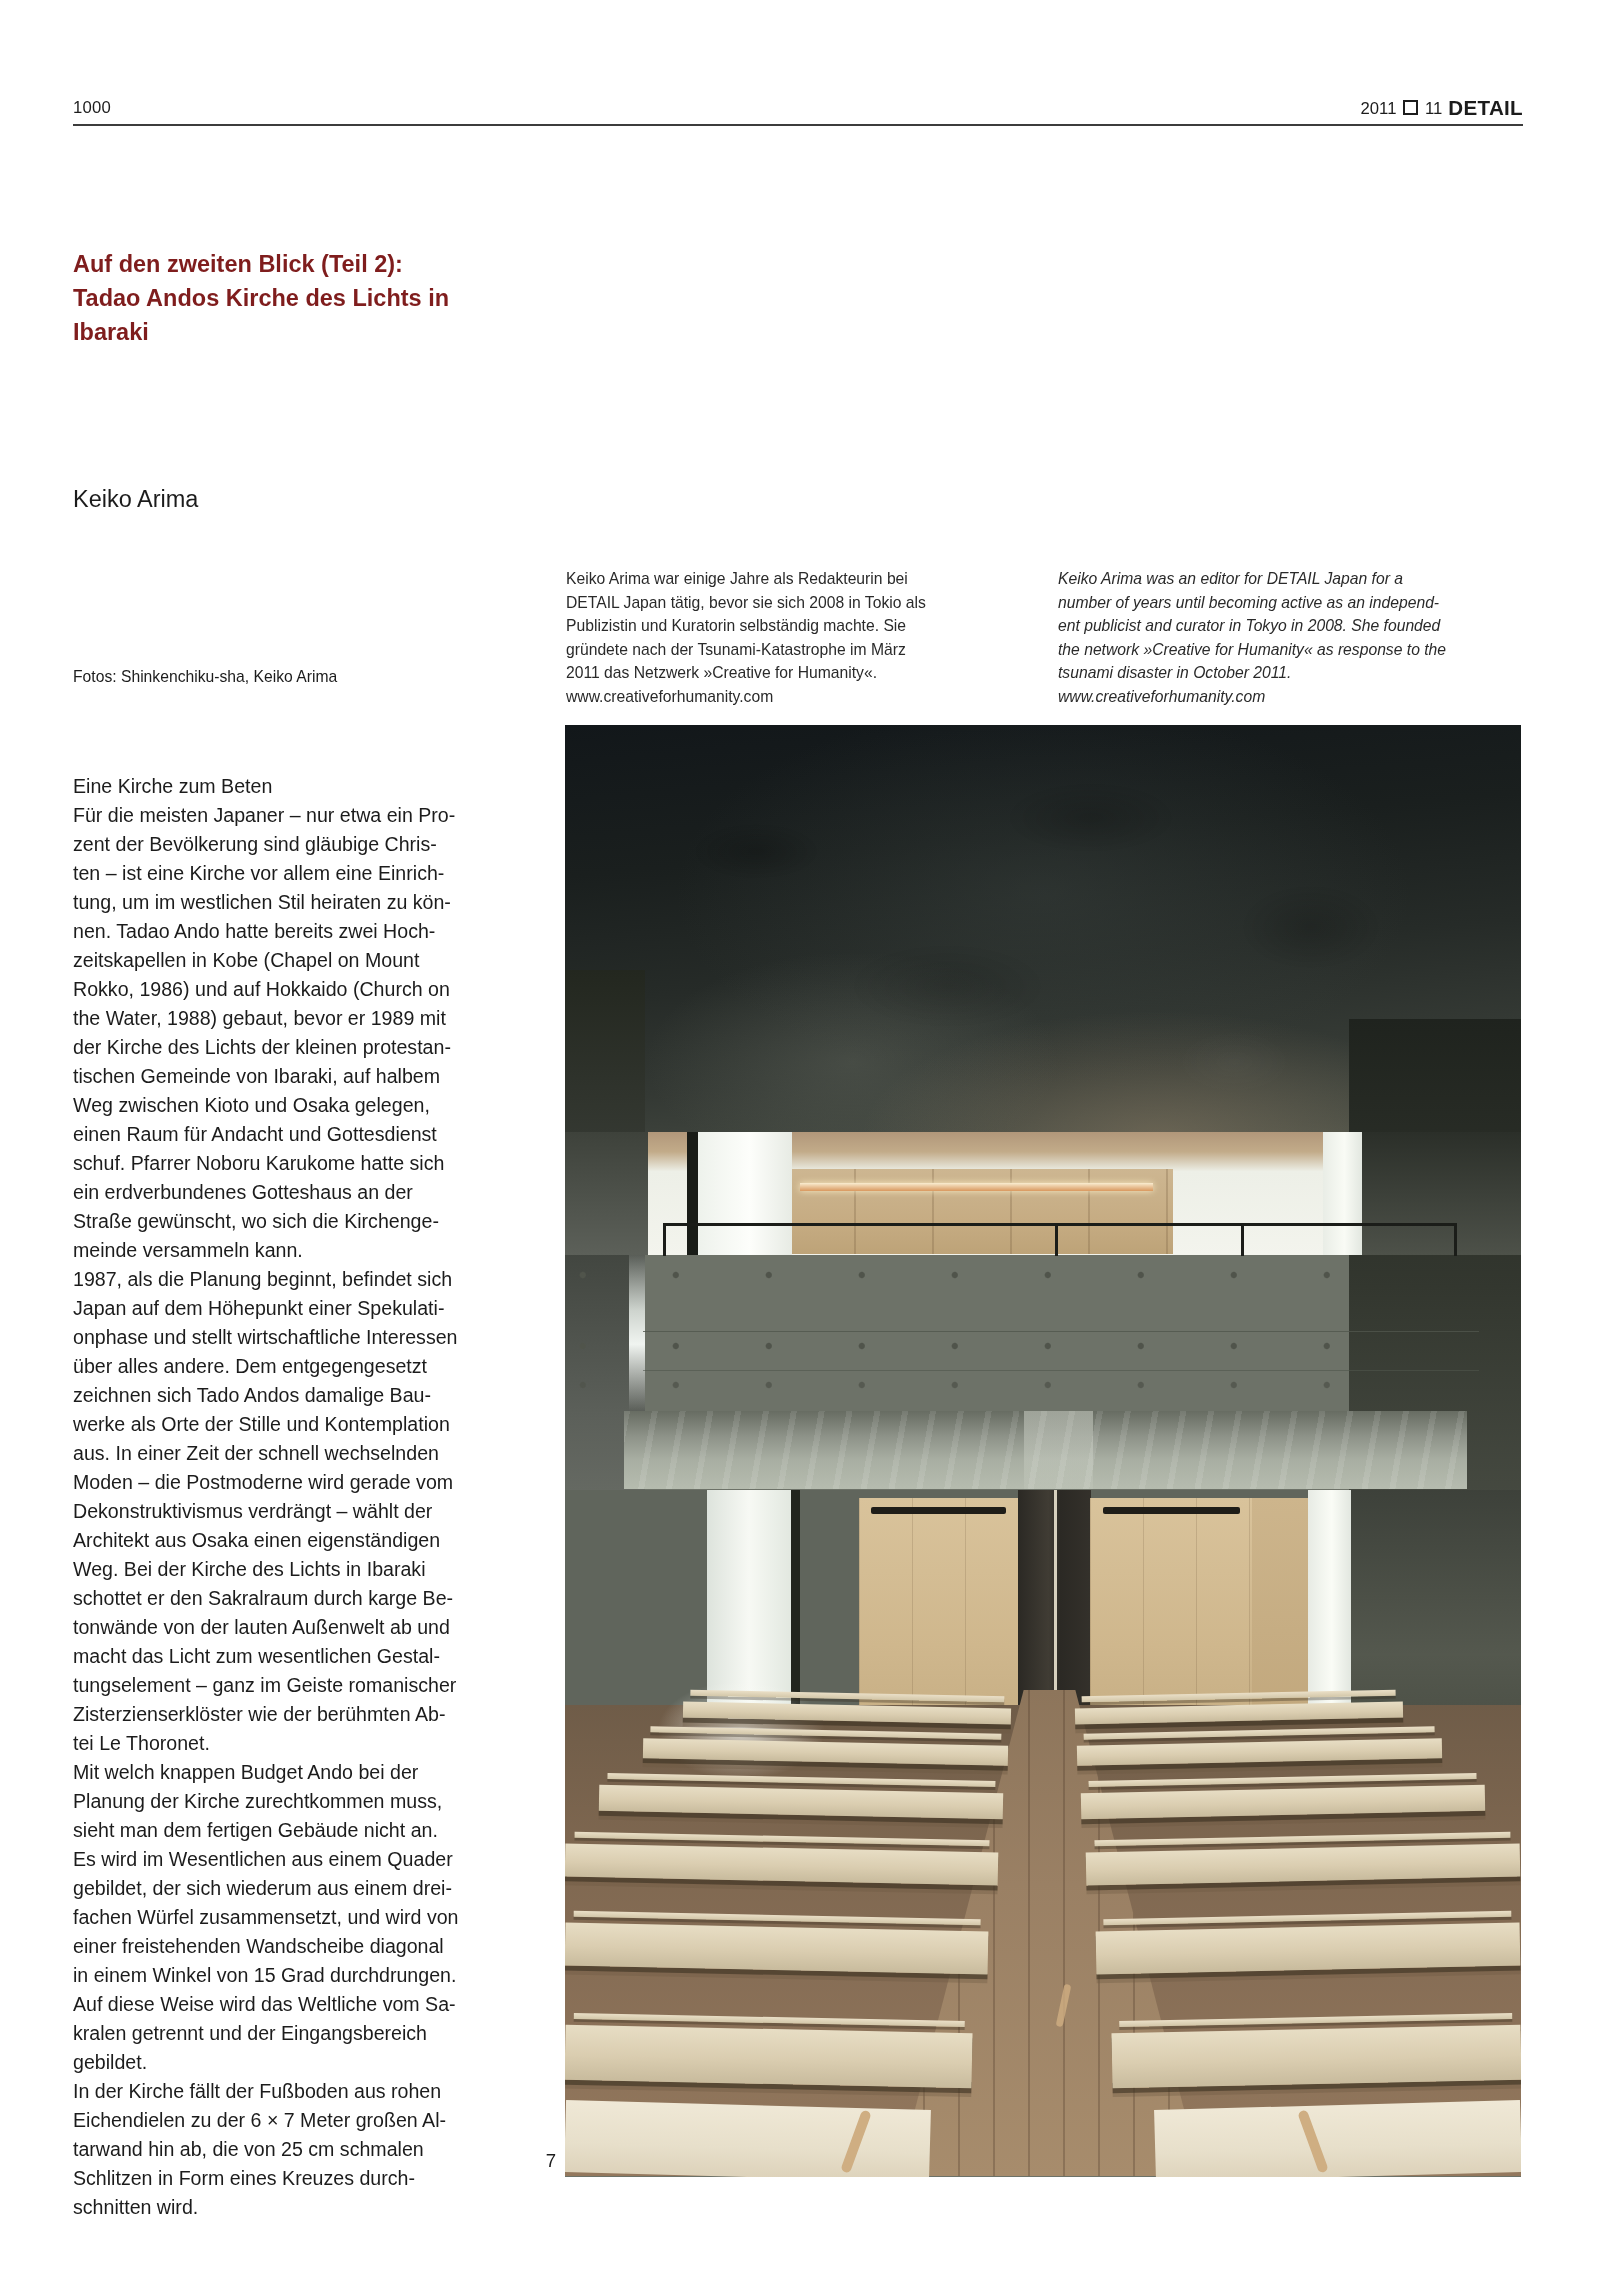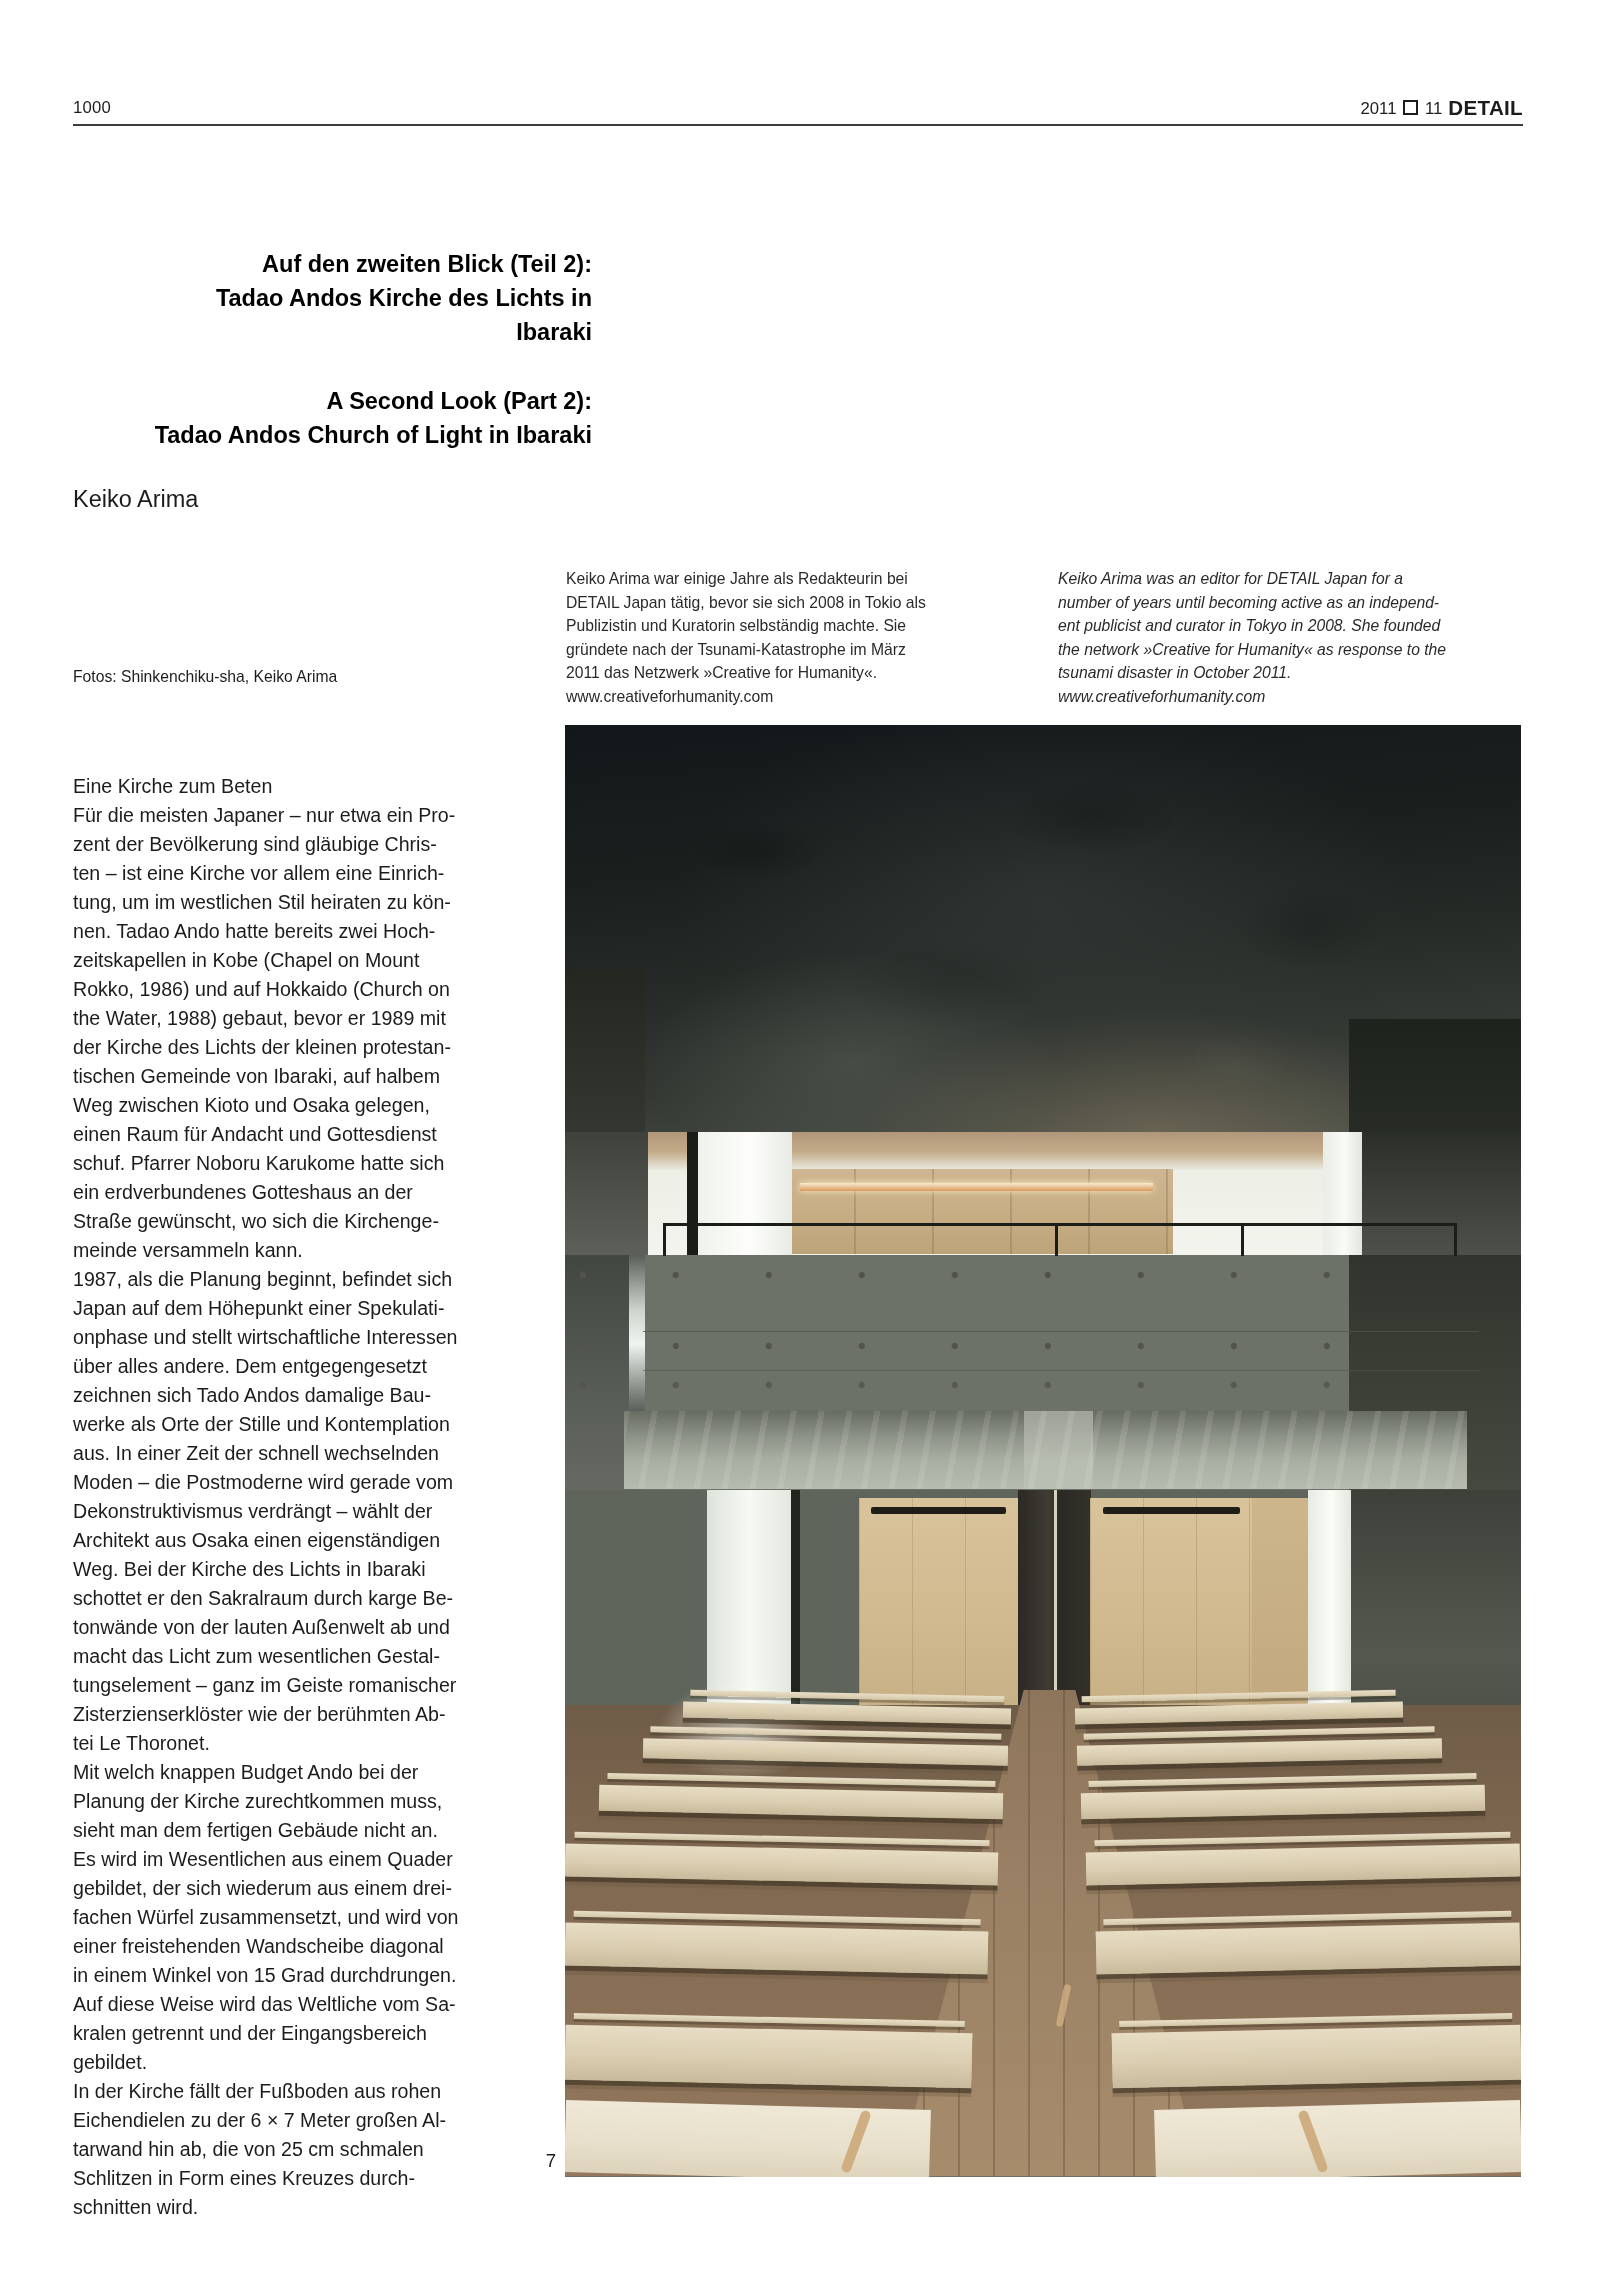--- a/index.html
+++ b/index.html
@@ -11,21 +11,21 @@
   .pre{white-space:pre-line;}
 
   
   .folio{position:absolute;left:73px;top:98px;font-size:16.7px;letter-spacing:0.2px;}
   .hdr-wrap{position:absolute;top:96px;left:73px;width:1450px;text-align:right;font-size:16.7px;}
   .issue-square{display:inline-block;width:10.8px;height:10.8px;border:2px solid #1c1c1c;margin:0 6.9px;vertical-align:-1px;}
   .magazine{font-weight:700;font-size:20.6px;letter-spacing:0.3px;margin-left:6px;vertical-align:-1px;}
   .header-rule{position:absolute;left:73px;top:124px;width:1450px;height:2px;background:#3c3c3c;}
 
   
-  .title{position:absolute;left:73px;width:519px;font-weight:700;font-size:23.5px;line-height:34px;color:#000000;text-align:right;}
+  .title{position:absolute;left:73px;width:519px;font-weight:700;font-size:23.5px;line-height:34px;color:#7f1d1d;}
   .title-de{top:247px;}
   .title-en{top:384px;}
   .author{position:absolute;left:73px;top:482px;font-size:23.5px;line-height:34px;}
 
   
   .bio{position:absolute;top:567px;font-size:15.7px;line-height:23.5px;color:#2a2a2a;}
   .bio-de{left:566px;width:470px;}
   .bio-en{left:1058px;width:465px;font-style:italic;}
   .credit{position:absolute;left:73px;top:665px;font-size:15.7px;line-height:23.5px;}
 
@@ -178,22 +178,20 @@
 
   <div class="folio">1000</div>
   <div class="hdr-wrap">
     <span>2011</span><span class="issue-square"></span><span>11</span><span class="magazine">DETAIL</span>
   </div>
   <div class="header-rule"></div>
 
   <div class="title title-de pre">Auf den zweiten Blick (Teil 2):
 Tadao Andos Kirche des Lichts in
 Ibaraki</div>
-  <div class="title title-en pre">A Second Look (Part 2):
-Tadao Andos Church of Light in Ibaraki</div>
   <div class="author">Keiko Arima</div>
 
   <div class="bio bio-de pre">Keiko Arima war einige Jahre als Redakteurin bei
 DETAIL Japan tätig, bevor sie sich 2008 in Tokio als
 Publizistin und Kuratorin selbständig machte. Sie
 gründete nach der Tsunami-Katastrophe im März
 2011 das Netzwerk »Creative for Humanity«.
 www.creativeforhumanity.com</div>
   <div class="bio bio-en pre">Keiko Arima was an editor for DETAIL Japan for a
 number of years until becoming active as an independ-

